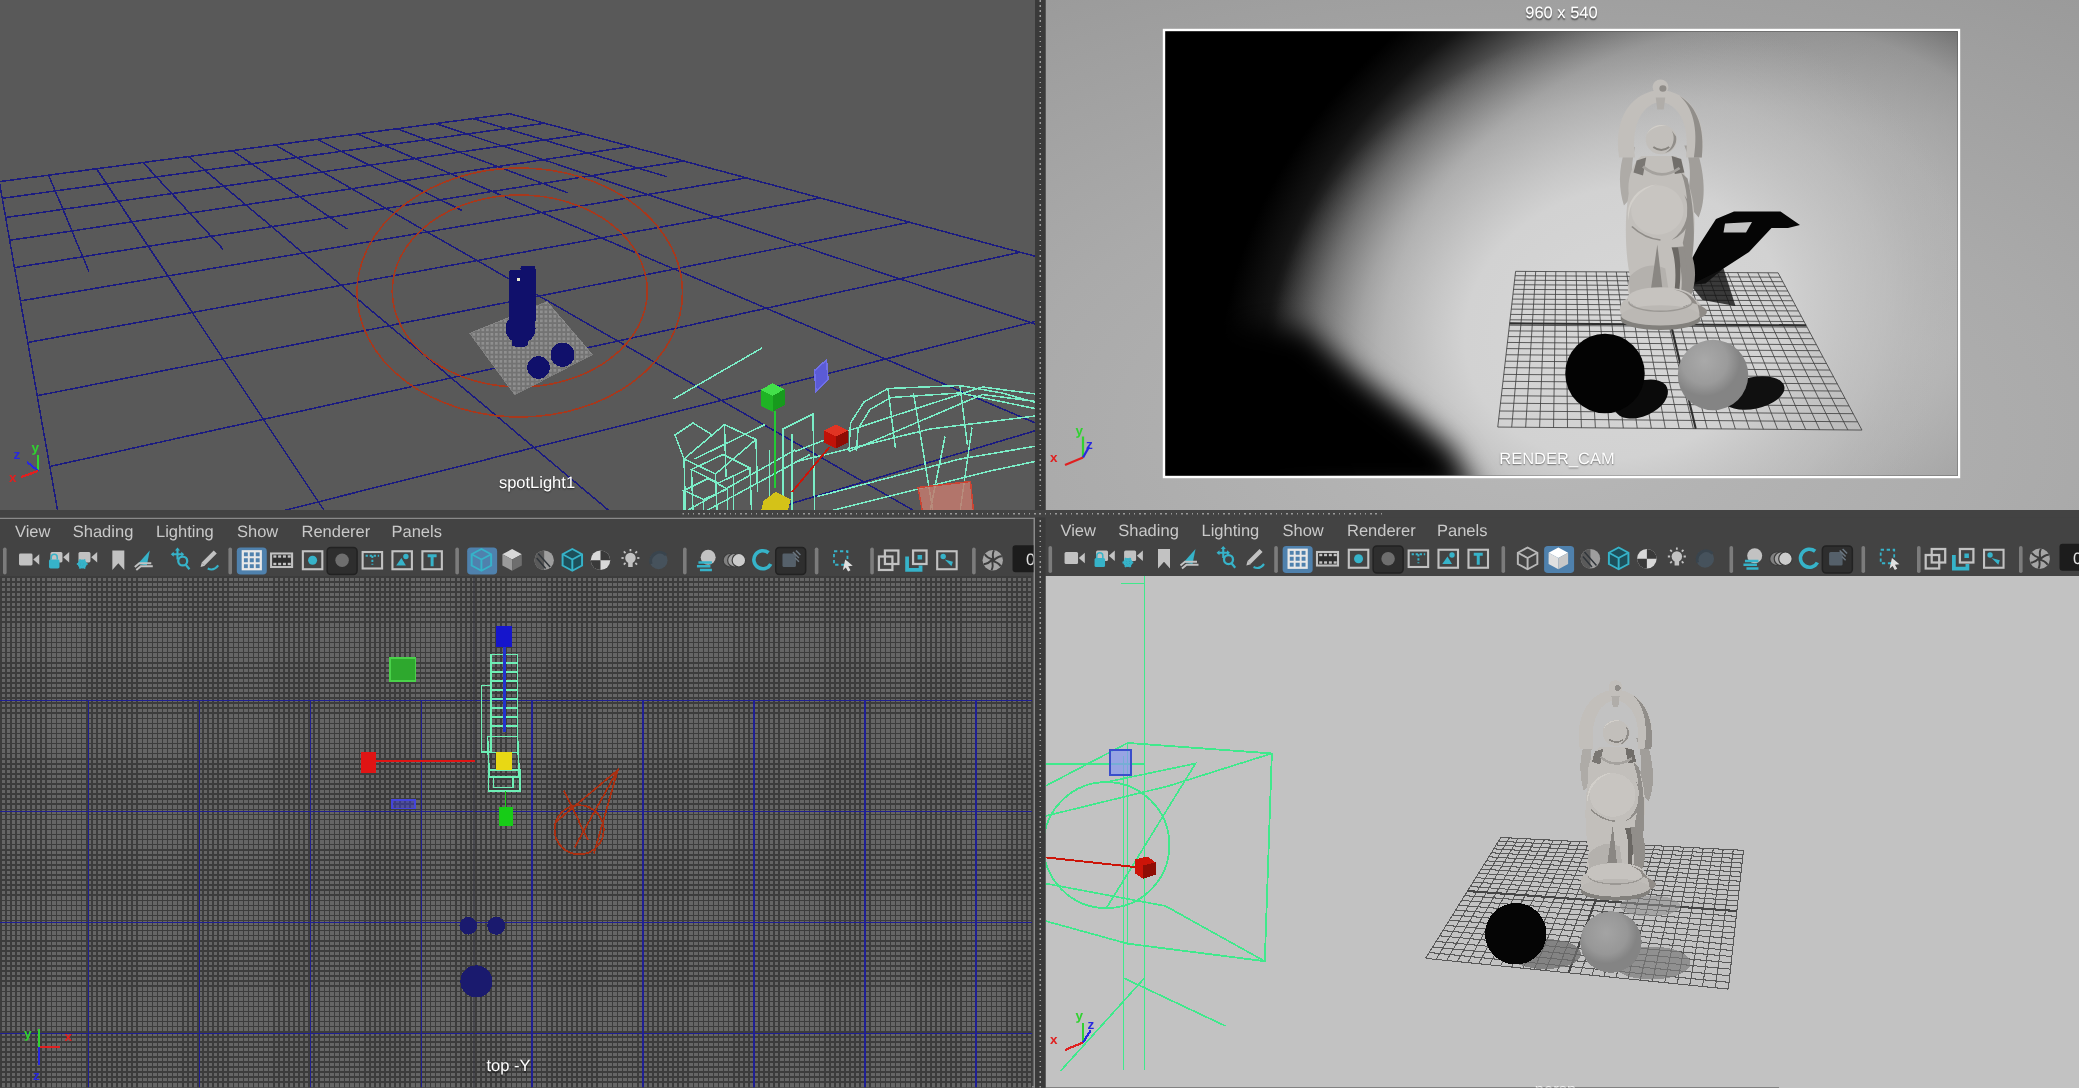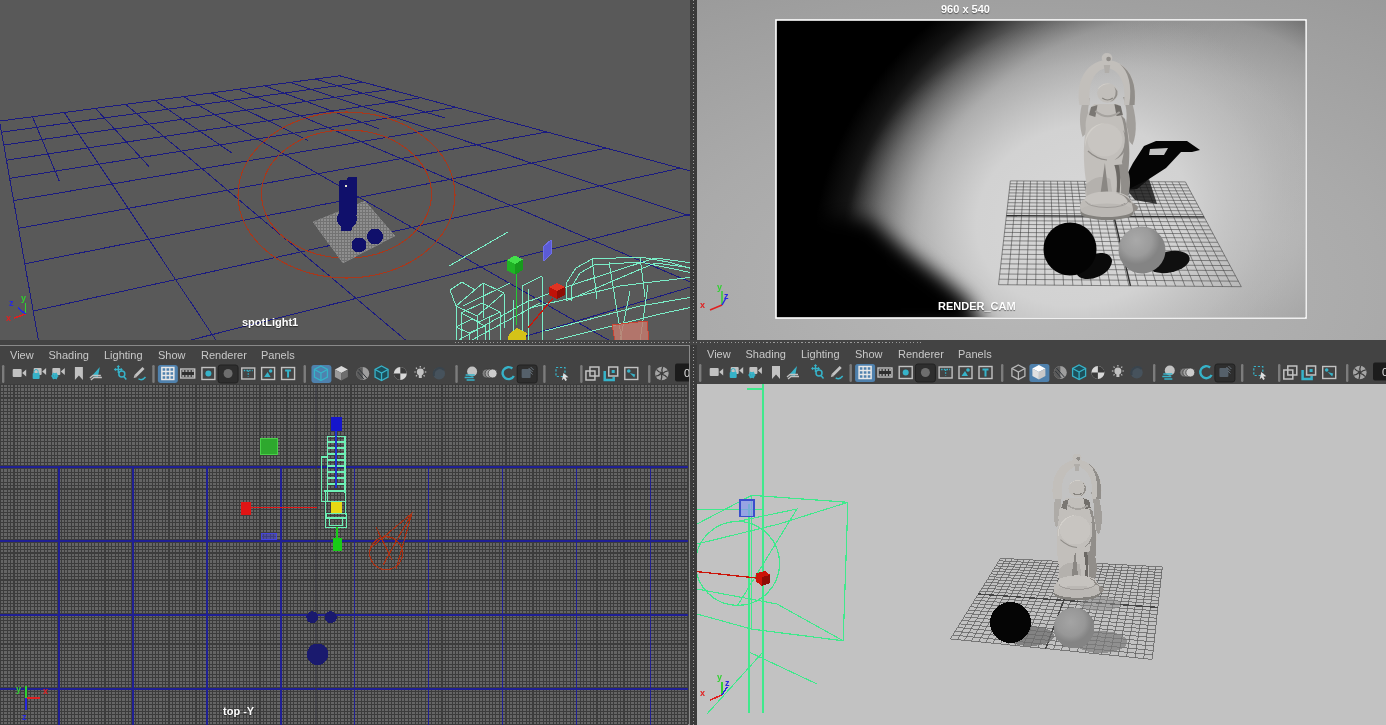--- a/index.html
+++ b/index.html
@@ -12,21 +12,21 @@
 #hdots{left:455px;top:341.5px;width:468px;height:1px;background:repeating-linear-gradient(90deg,#9a9a9a 0,#9a9a9a 1px,transparent 1px,transparent 3.5px)}
 #p3{left:0;top:345px;width:690px;height:380px;background:#434343;border:1px solid #8a8a8a;border-left:none}
 #p4{left:697px;top:341px;width:689px;height:384px;background:#434343}
 .menu{position:absolute;left:0;top:1px;width:100%;height:17px;color:#c9c9c9;font-size:11px;opacity:.999}
 .tbar{position:absolute;left:0;width:100%;height:22px}
 #v3{position:absolute;left:0;top:38px;width:688px;height:341px;overflow:hidden;
  background:#3e3e3e}
 #v3tex{position:absolute;left:0;top:0;width:100%;height:100%;background-color:#656565;
  background-image:repeating-linear-gradient(90deg,#3c3c3c 0,#3c3c3c 1.05px,transparent 1.05px,transparent 3.37px),repeating-linear-gradient(180deg,#3c3c3c 0,#3c3c3c 1.05px,transparent 1.05px,transparent 3.37px)}
 #v4{position:absolute;left:0;top:43px;width:689px;height:341px;overflow:hidden;background:#c2c2c2}
-.vlabel{position:absolute;width:200px;text-align:left;color:#fff;font-size:11px;font-weight:bold;text-shadow:0 1px 1px rgba(0,0,0,.5);opacity:.999}
+.vlabel{position:absolute;width:200px;text-align:center;color:#fff;font-size:11px;font-weight:normal;text-shadow:0 1px 1px rgba(0,0,0,.5);opacity:.999}
 svg{position:absolute;left:0;top:0;opacity:.999}
 </style></head><body>
 <div class="abs" id="q1">
 <svg width="690" height="340" viewBox="0 0 690 340" shape-rendering="crispEdges">
 <defs>
         <pattern id="dith" width="3" height="3" patternUnits="userSpaceOnUse">
           <rect width="3" height="3" fill="#737373"></rect>
           <rect width="1.5" height="1.5" fill="#8f8f8f"></rect>
         </pattern>
       </defs>
@@ -111,21 +111,21 @@
 <polygon points="557,291 565,287 565,295 557,299" fill="#8f0d05"></polygon>
 <polygon points="509,334 517,328 527,333 525,342 507,342" fill="#d4c218"></polygon>
 <polygon points="612,325 647,321 649,341 615,341" fill="#c27a6e" fill-opacity="0.85" stroke="#cc4433" stroke-width="1"></polygon>
 <line x1="25.5" y1="303.0" x2="25.5" y2="314.0" stroke="#30d230" stroke-width="1.5"></line>
 <line x1="25.5" y1="314.0" x2="18.0" y2="308.0" stroke="#2828e0" stroke-width="1.5"></line>
 <line x1="25.5" y1="314.0" x2="14.0" y2="318.0" stroke="#e02020" stroke-width="1.5"></line>
 <text x="21" y="301" fill="#30d230" font-size="9" font-weight="bold">y</text>
 <text x="9" y="306" fill="#2828e0" font-size="9" font-weight="bold">z</text>
 <text x="6" y="321" fill="#e02020" font-size="9" font-weight="bold">x</text>
 </svg>
-<div class="vlabel" style="left:242px;top:316px">spotLight1</div>
+<div class="vlabel" style="left:258px;top:316px">spotLight1</div>
 </div>
 <div class="abs" id="q2">
   <svg width="689" height="340" viewBox="0 0 689 340">
       <defs>
 <clipPath id="fcl">
           <rect x="80" y="21" width="528" height="296"></rect>
         </clipPath>
 <radialGradient id="beam1" cx="0.5" cy="0.5" r="0.5">
           <stop offset="0" stop-color="#b4b4b4"></stop>
           <stop offset="0.45" stop-color="#a8a8a8"></stop>
@@ -442,21 +442,21 @@
 <circle cx="312.2" cy="233.2" r="5.9" fill="#1a1a6e"></circle>
 <circle cx="330.8" cy="233.2" r="6" fill="#1a1a6e"></circle>
 <circle cx="317.6" cy="270.3" r="10.7" fill="#1a1a6e"></circle>
 <line x1="26.0" y1="314.0" x2="40.0" y2="314.0" stroke="#e02020" stroke-width="1.5"></line>
 <line x1="26.0" y1="314.0" x2="26.0" y2="302.0" stroke="#30d230" stroke-width="1.5"></line>
 <line x1="26.0" y1="314.0" x2="26.0" y2="326.0" stroke="#2828e0" stroke-width="1.5"></line>
 <text x="16" y="308" fill="#30d230" font-size="9" font-weight="bold">y</text>
 <text x="43" y="310" fill="#e02020" font-size="9" font-weight="bold">x</text>
 <text x="22" y="336" fill="#2828e0" font-size="9" font-weight="bold">z</text>
       </svg>
-    <div class="vlabel" style="left:223px;top:321px">top -Y</div>
+    <div class="vlabel" style="left:239px;top:321px">top -Y</div>
   </div>
 </div>
 <div class="abs" id="p4">
   <div class="menu" style="top:5px">
       <span style="position:absolute;left:10px;top:2px">View</span>
       <span style="position:absolute;left:48.5px;top:2px">Shading</span>
       <span style="position:absolute;left:104px;top:2px">Lighting</span>
       <span style="position:absolute;left:158px;top:2px">Show</span>
       <span style="position:absolute;left:201px;top:2px">Renderer</span>
       <span style="position:absolute;left:261px;top:2px">Panels</span>

